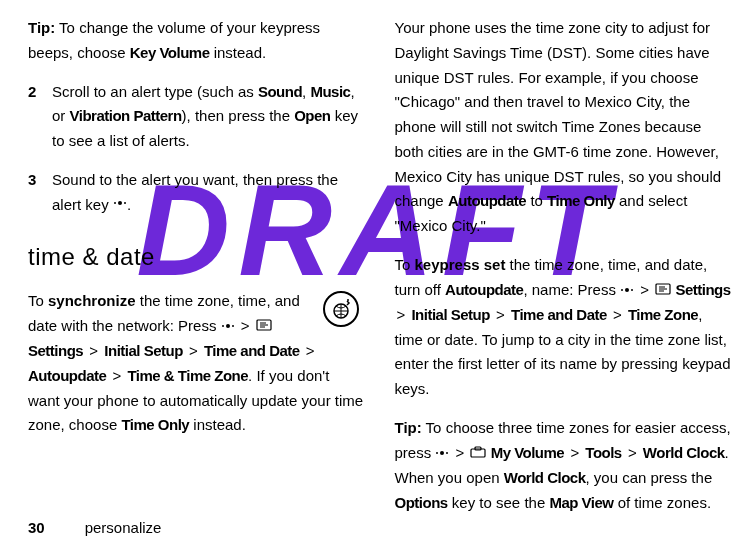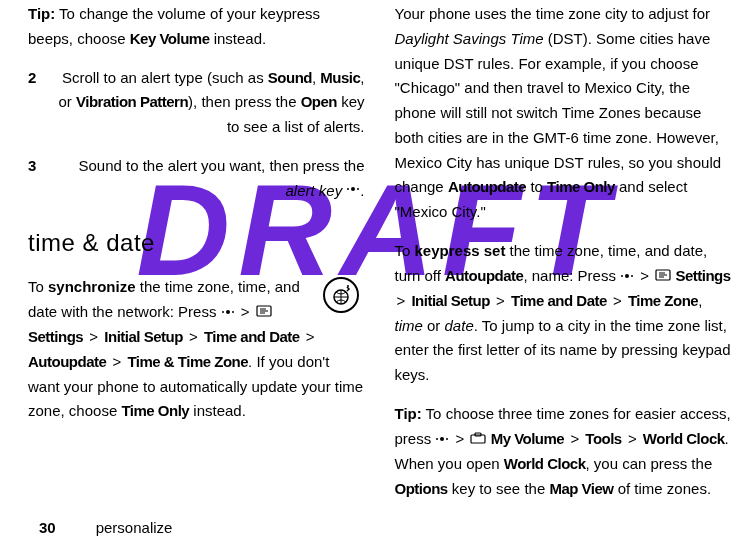--- a/index.html
+++ b/index.html
@@ -21,55 +21,55 @@
       color: #6d28d9;
       letter-spacing: 8px;
       z-index: 0;
       pointer-events: none;
       font-style: italic;
     }
     .content {
       position: relative;
       z-index: 1;
       display: flex;
-      padding: 2px 22px 0 28px;
+      padding: 16px 22px 0 28px;
       gap: 30px;
     }
     .col {
       flex: 1;
       font-size: 15px;
       line-height: 1.65;
       color: #000;
     }
     .tip-line { margin-bottom: 14px; }
     .step {
       display: flex;
       gap: 10px;
       margin-bottom: 14px;
     }
     .step-num {
       font-weight: bold;
       min-width: 14px;
     }
-    .step-text { flex: 1; text-align: right; }
+    .step-text { flex: 1; }
     .heading {
       font-size: 24px;
       font-weight: normal;
       margin: 20px 0 12px 0;
       letter-spacing: 0.5px;
     }
     .para { margin-bottom: 14px; }
     .bold-sans { font-weight: bold; font-family: Arial, Helvetica, sans-serif; }
     .bold-cond {
       font-weight: bold;
       font-family: Arial, Helvetica, sans-serif;
       font-stretch: condensed;
       letter-spacing: -0.5px;
     }
-    .italic { font-style: italic; }
+    .italic { }
     .center-key-icon, .nav-icon {
       display: inline-block;
       vertical-align: middle;
       font-size: 13px;
     }
     .sync-icon {
       float: right;
       margin: 2px 6px 6px 10px;
       width: 36px;
       height: 36px;
@@ -82,21 +82,21 @@
     }
     .sync-icon svg { width: 24px; height: 24px; }
     .settings-icon, .mystuff-icon {
       display: inline-block;
       vertical-align: middle;
     }
     .breadcrumb-sep { margin: 0 2px; }
     .footer {
       position: absolute;
       bottom: 12px;
-      left: 39px;
+      left: 28px;
       font-size: 15px;
     }
     .page-num { font-weight: bold; margin-right: 40px; }
   </style>
 </head>
 <body>
 
 <div class="watermark">DRAFT</div>
 
 <div class="content">

